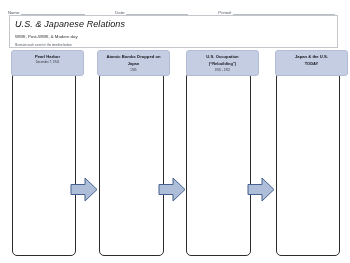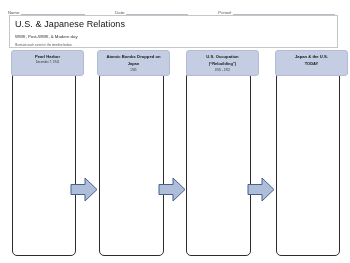--- a/index.html
+++ b/index.html
@@ -57,20 +57,21 @@
     box-sizing: border-box;
     padding: 3px 5px 0 5px;
   }
   .doc-title {
     font-size: 9px;
     font-weight: 400;
     letter-spacing: 0.1px;
     color: #111214;
     line-height: 10px;
     margin: 0;
+    font-style: italic;
   }
   .doc-subtitle {
     font-size: 4.3px;
     color: #2d2f33;
     margin: 5px 0 0 0;
     line-height: 5px;
   }
   .doc-instruction {
     font-size: 3.1px;
     color: #54565a;

